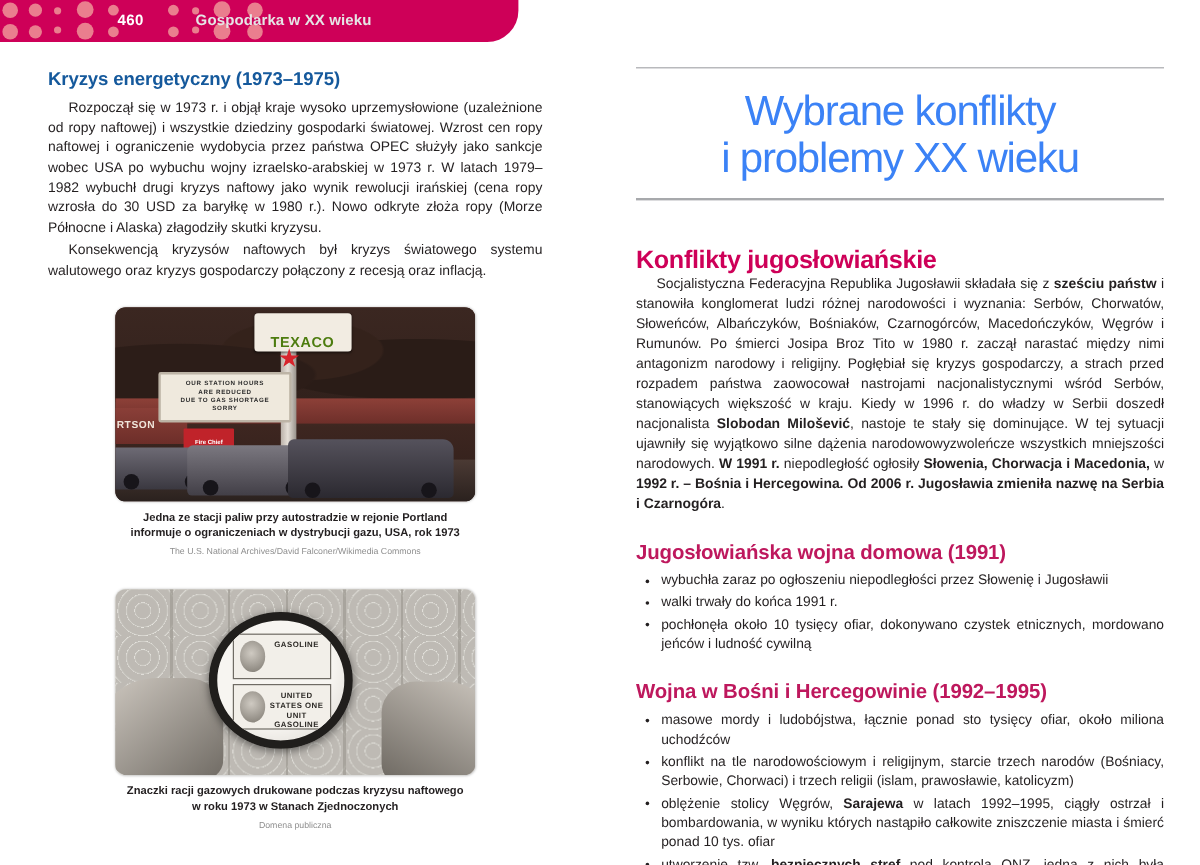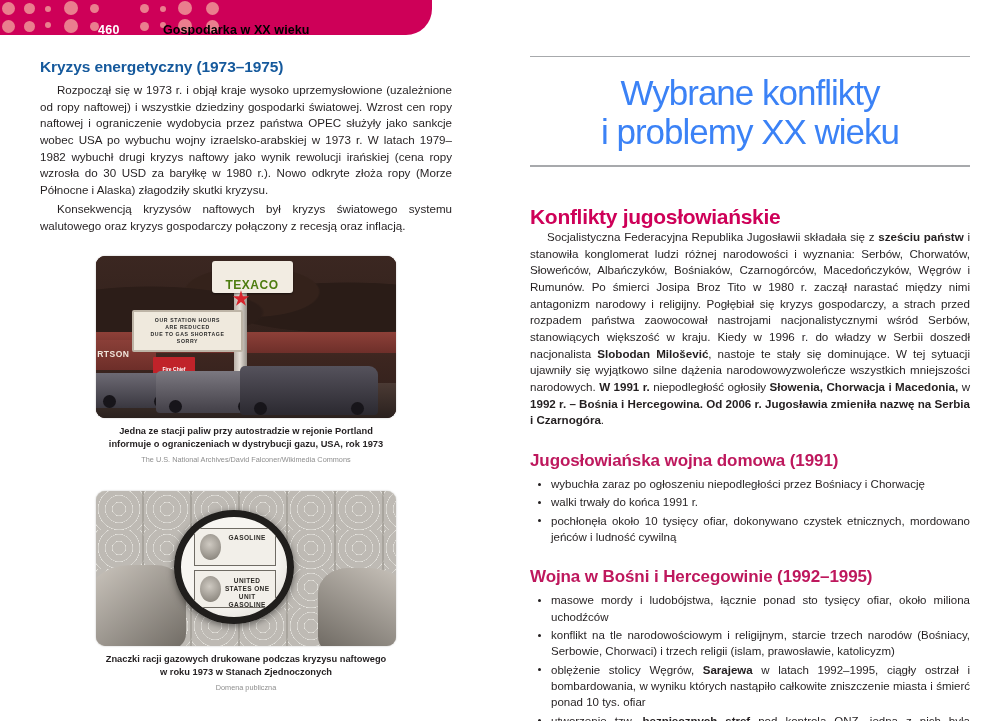--- a/index.html
+++ b/index.html
@@ -27,33 +27,33 @@
     position: absolute; left: 0; top: 0;
     width: 268px; height: 35px;
   }
   .dot-field span {
     position: absolute;
     border-radius: 50%;
     background: #ea7e8e;
   }
   .page-number {
     position: absolute;
-    left: 98px; top: 24px;
+    left: 98px; top: 11px;
     font-size: 12.5px;
     font-weight: 700;
     color: #ffffff;
     letter-spacing: .3px;
     line-height: 1;
   }
   .header-title {
     position: absolute;
-    left: 163px; top: 24px;
+    left: 163px; top: 11px;
     font-size: 12.5px;
     font-weight: 700;
-    color: #000000;
+    color: #e5e5e5;
     line-height: 1;
     letter-spacing: .1px;
   }
 
   
   .col-left {
     position: absolute;
     left: 40px; top: 58px;
     width: 412px;
   }
@@ -341,21 +341,21 @@
   <div class="rule bottom"></div>
 
   <h2 class="chapter-head">Konflikty jugosłowiańskie</h2>
 
   <p class="body-text intro" style="text-align:justify; text-indent:17px;">
     <span>Socjalistyczna Federacyjna Republika Jugosławii składała się z </span><b>sześciu państw</b><span> i stanowiła konglomerat ludzi różnej narodowości i wyznania: Serbów, Chorwatów, Słoweńców, Albańczyków, Bośniaków, Czarnogórców, Macedończyków, Węgrów i Rumunów. Po śmierci Josipa Broz Tito w 1980 r. zaczął narastać między nimi antagonizm narodowy i religijny. Pogłębiał się kryzys gospodarczy, a strach przed rozpadem państwa zaowocował nastrojami nacjonalistycznymi wśród Serbów, stanowiących większość w kraju. Kiedy w 1996 r. do władzy w Serbii doszedł nacjonalista </span><b>Slobodan Milošević</b><span>, nastoje te stały się dominujące. W tej sytuacji ujawniły się wyjątkowo silne dążenia narodowowyzwoleńcze wszystkich mniejszości narodowych. </span><b>W 1991 r.</b><span> niepodległość ogłosiły </span><b>Słowenia, Chorwacja i Macedonia,</b><span> w </span><b>1992 r. – Bośnia i Hercegowina. Od 2006 r. Jugosławia zmieniła nazwę na Serbia i Czarnogóra</b><span>.</span>
   </p>
 
   <h3 class="sub-head">Jugosłowiańska wojna domowa (1991)</h3>
   <ul class="bullets">
-    <li>wybuchła zaraz po ogłoszeniu niepodległości przez Bośniacy i Chorwację</li>
+    <li>wybuchła zaraz po ogłoszeniu niepodległości przez Słowenię i Jugosławii</li>
     <li>walki trwały do końca 1991 r.</li>
     <li>pochłonęła około 10 tysięcy ofiar, dokonywano czystek etnicznych, mordowano jeńców i ludność cywilną</li>
   </ul>
 
   <h3 class="sub-head">Wojna w Bośni i Hercegowinie (1992–1995)</h3>
   <ul class="bullets">
       <li><span>masowe mordy i ludobójstwa, łącznie ponad sto tysięcy ofiar, około miliona uchodźców</span></li>
       <li><span>konflikt na tle narodowościowym i religijnym, starcie trzech narodów (Bośniacy, Serbowie, Chorwaci) i trzech religii (islam, prawosławie, katolicyzm)</span></li>
       <li><span>oblężenie stolicy Węgrów, </span><b>Sarajewa</b><span> w latach 1992–1995, ciągły ostrzał i bombardowania, w wyniku których nastąpiło całkowite zniszczenie miasta i śmierć ponad 10 tys. ofiar</span></li>
       <li><span>utworzenie tzw. </span><b>bezpiecznych stref</b><span> pod kontrolą ONZ, jedną z nich była Srebrenica, gdzie w VII 1995 r. Serbowie dokonali masakry ludności muzułmańskiej (ponad 7 tys. ofiar)</span></li>

